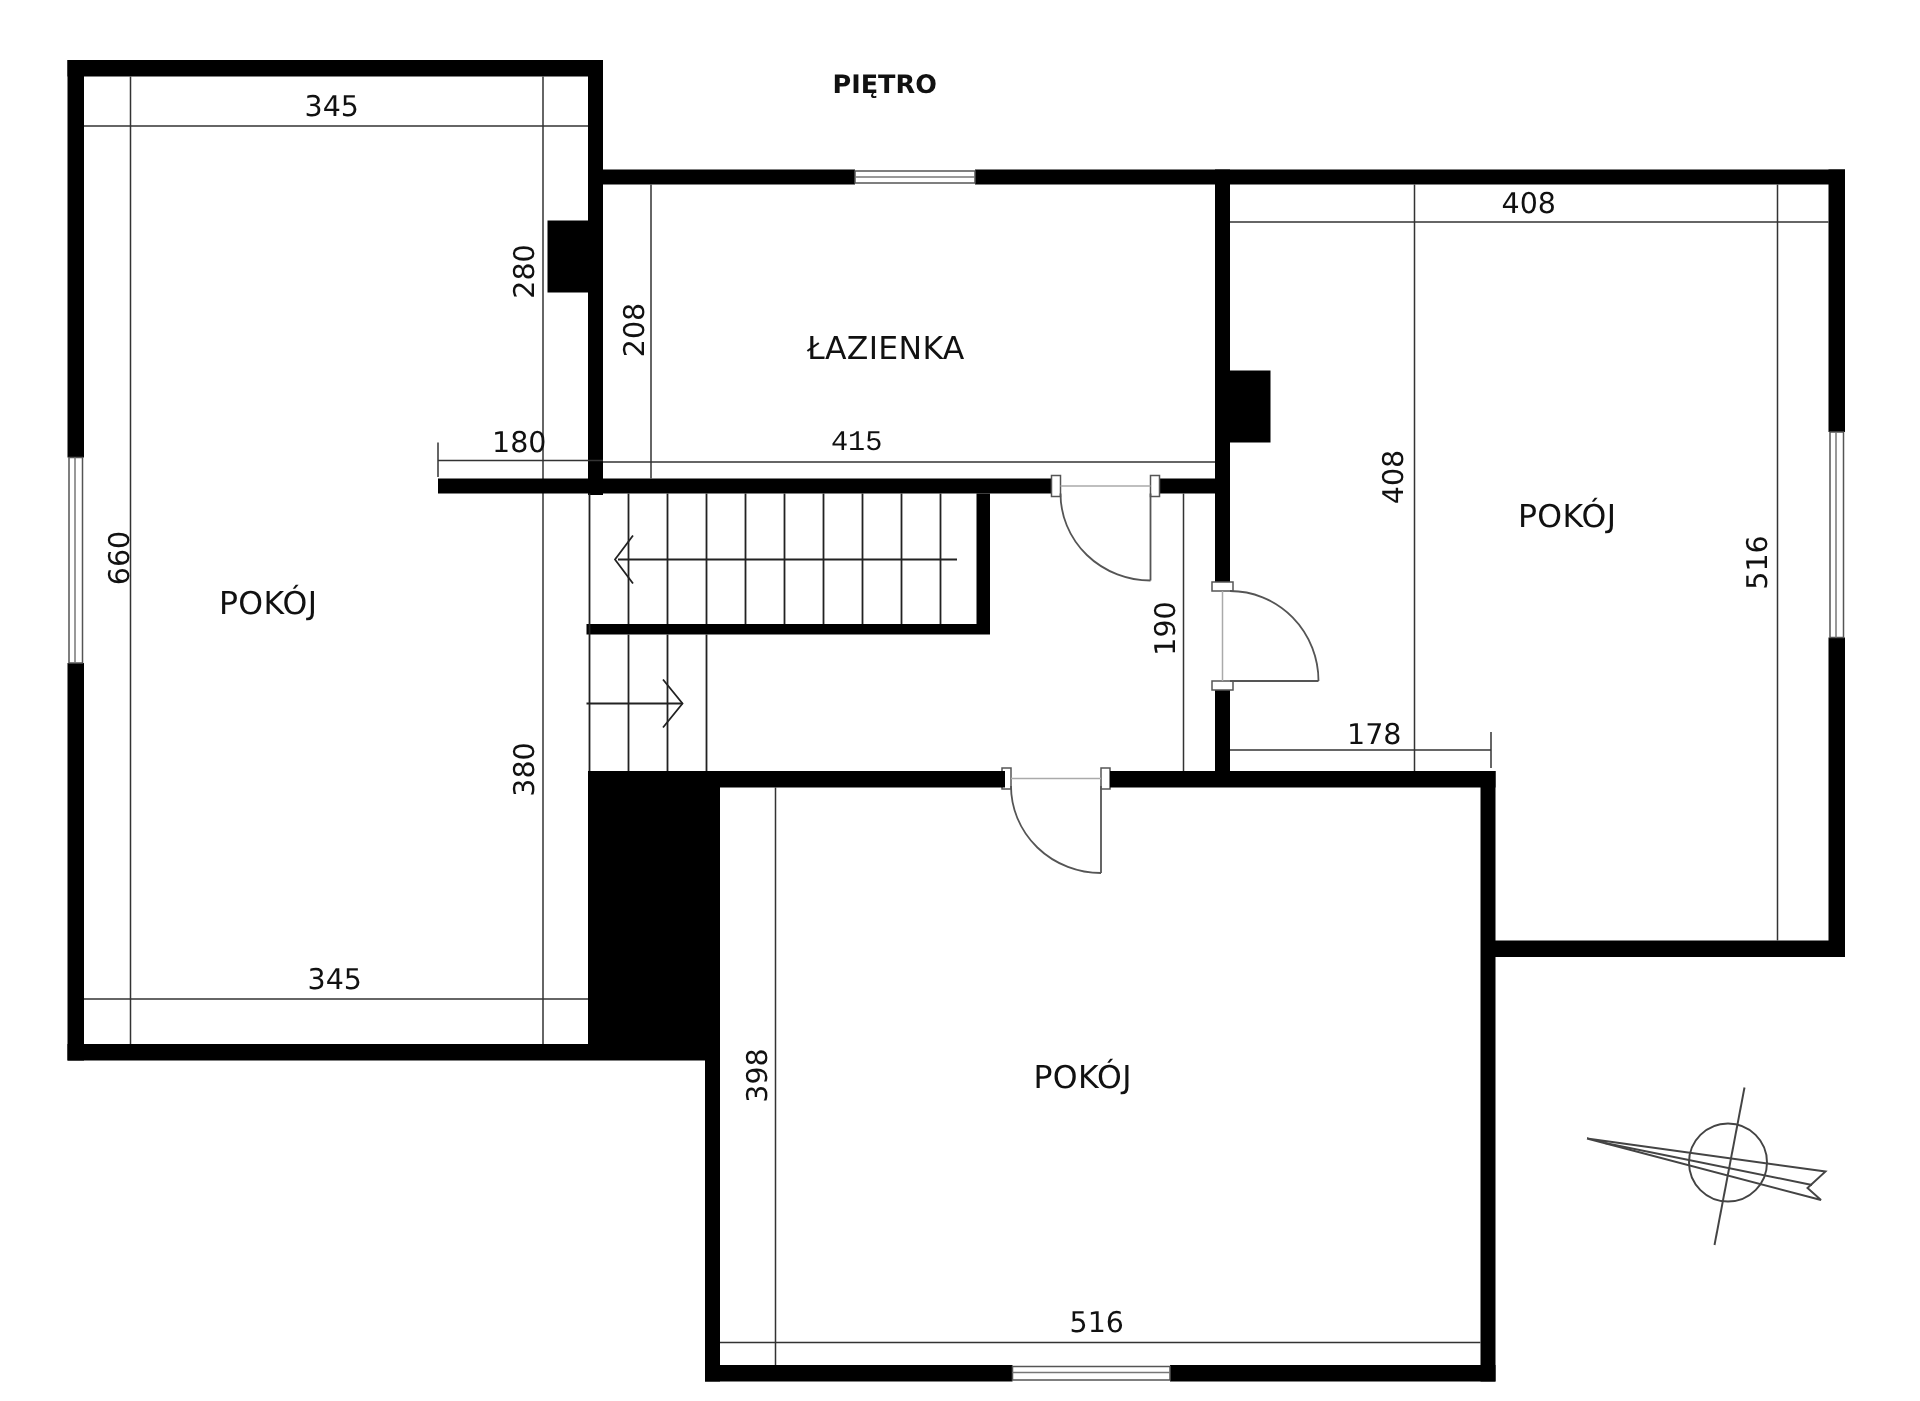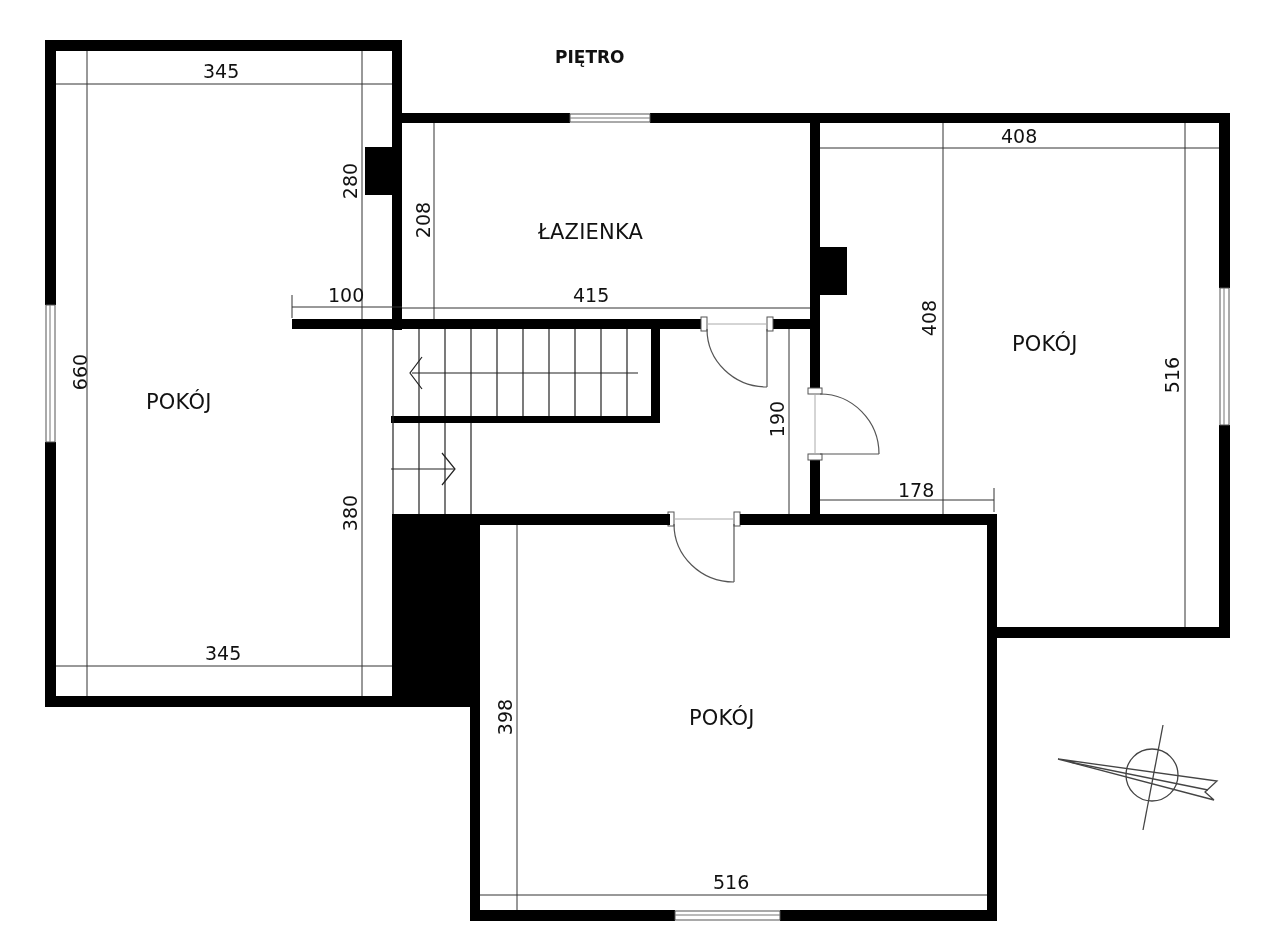--- a/index.html
+++ b/index.html
@@ -159,24 +159,24 @@
 <div class="lbl room" style="left:146px; top:390px;">POKÓJ</div>
 <div class="lbl room" style="left:538px; top:199px;margin-top:21px;">ŁAZIENKA</div>
 <div class="lbl room" style="left:1012px; top:332px;">POKÓJ</div>
 <div class="lbl room" style="left:689px; top:706px;">POKÓJ</div>
 
 <div class="lbl dimtxt" style="left:203px; top:60px;">345</div>
 <div class="lbl dimtxt" style="left:205px; top:642px;">345</div>
 <div class="lbl dimtxt rot" style="left:62px; top:361px;">660</div>
 <div class="lbl dimtxt rot" style="left:332px; top:170px;">280</div>
 <div class="lbl dimtxt rot" style="left:332px; top:502px;">380</div>
-<div class="lbl dimtxt" style="left:328px; top:284px;">100</div>
+<div class="lbl dimtxt" style="left:328px; top:284px;">180</div>
 
 <div class="lbl dimtxt rot" style="left:405px; top:209px;">208</div>
-<div class="lbl dimtxt" style="left:573px; top:284px;">415</div>
+<div class="lbl dimtxt" style="left:554px; top:284px;font-family:Liberation Mono, monospace;">415</div>
 
 <div class="lbl dimtxt" style="left:1001px; top:125px;">408</div>
 <div class="lbl dimtxt rot" style="left:911px; top:307px;">408</div>
 <div class="lbl dimtxt rot" style="left:1154px; top:364px;">516</div>
 <div class="lbl dimtxt" style="left:898px; top:479px;">178</div>
 
 <div class="lbl dimtxt rot" style="left:759px; top:408px;">190</div>
 
 <div class="lbl dimtxt rot" style="left:487px; top:706px;">398</div>
 <div class="lbl dimtxt" style="left:713px; top:871px;">516</div>

